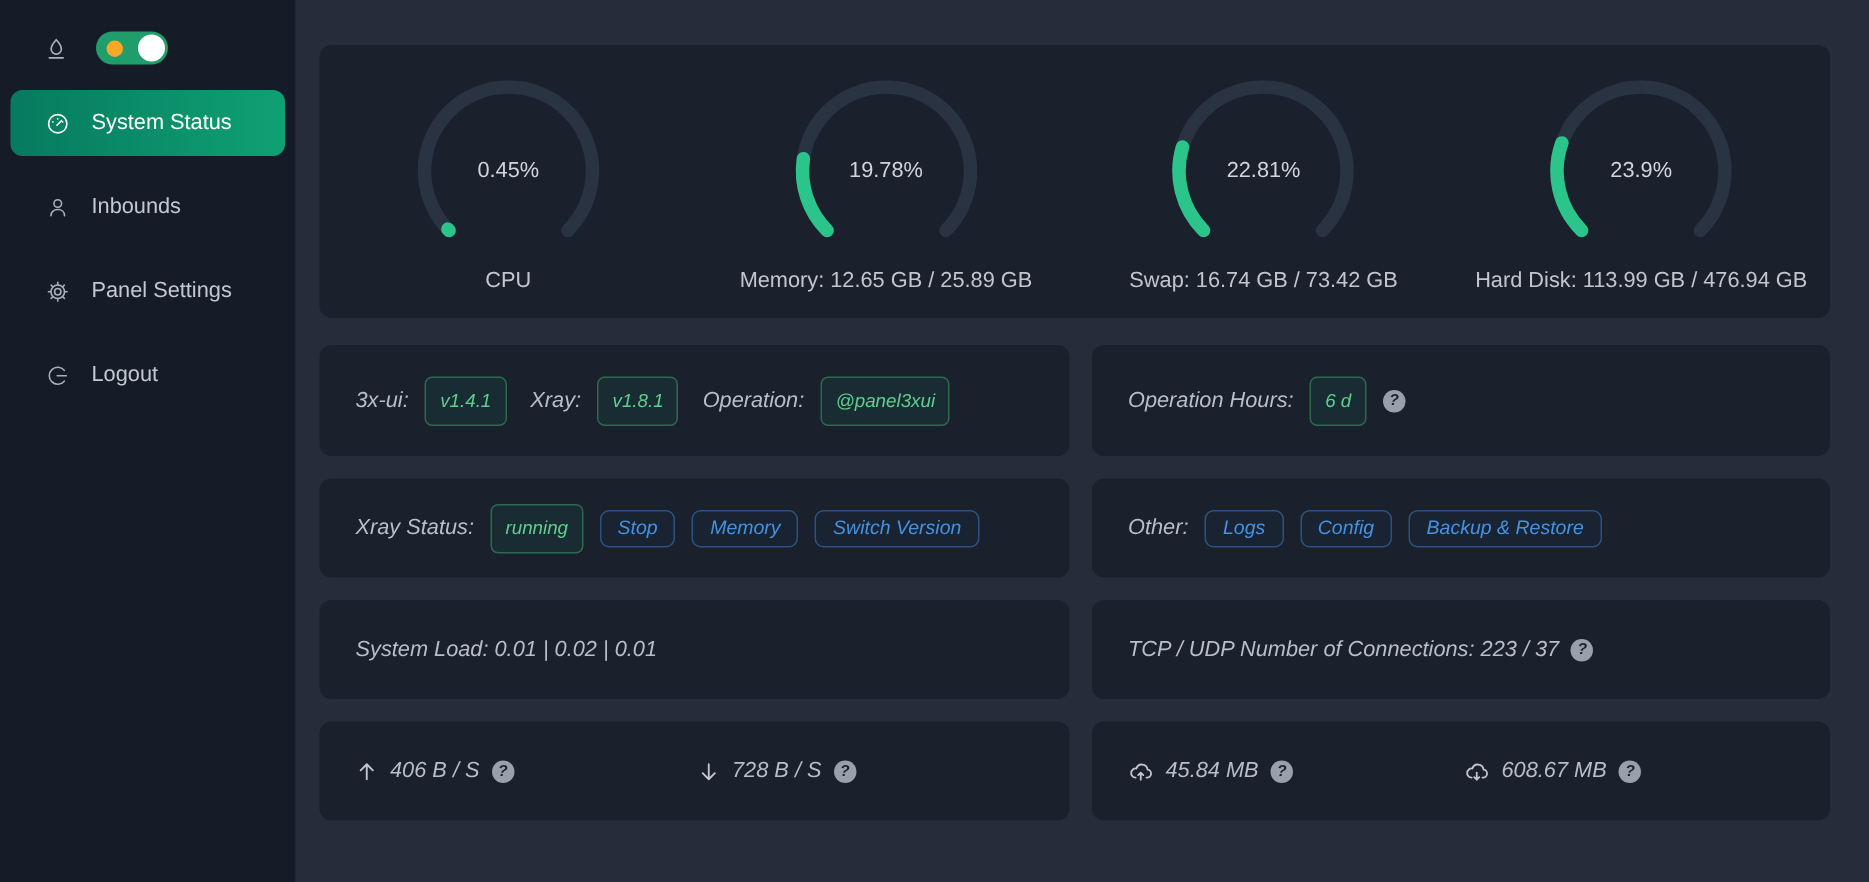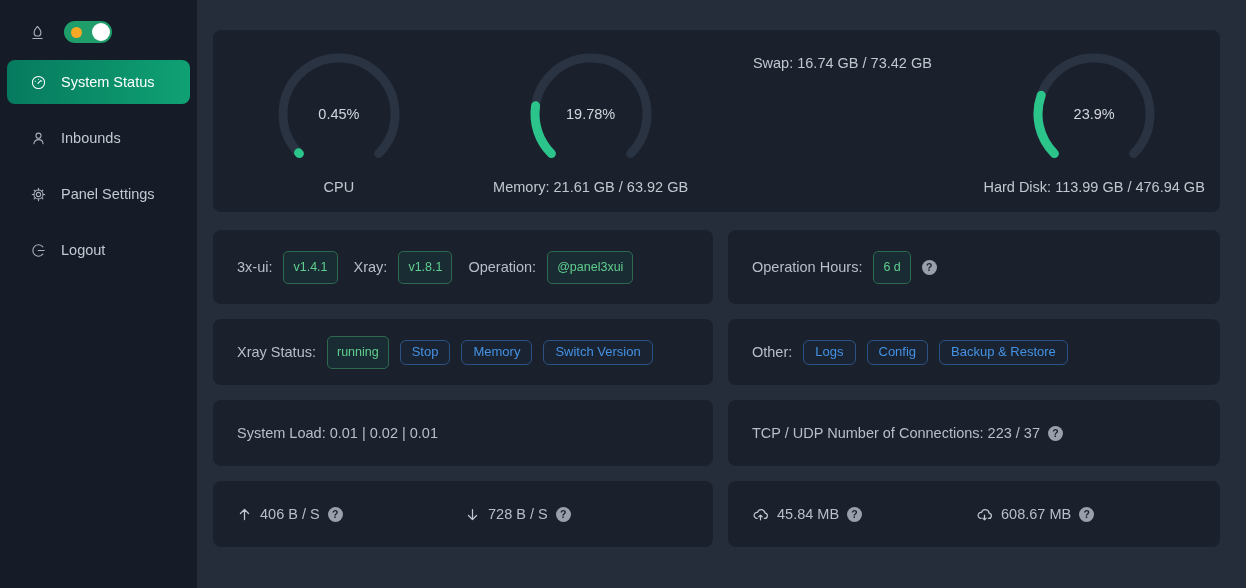--- a/index.html
+++ b/index.html
@@ -31,21 +31,21 @@
   .gauges-card { height:182px; display:flex; margin-bottom:18px; }
   .gauge-col { flex:1; display:flex; flex-direction:column; align-items:center; padding-top:22px; }
   .gauge-wrap { position:relative; width:124px; height:124px; }
   .gauge-wrap svg { position:absolute; inset:0; }
   .g-track { stroke:#2a3342; stroke-width:9; fill:none; stroke-linecap:round; }
   .g-fill { stroke:#2bc48b; stroke-width:9; fill:none; stroke-linecap:round; }
   .gauge-pct { position:absolute; inset:0; display:flex; align-items:center; justify-content:center;
                font-size:14.5px; color:#d2d6dc; }
   .gauge-label { margin-top:3px; font-size:14.5px; color:#c2c7cf; }
   .grid { display:grid; grid-template-columns:500px 1fr; grid-template-rows:74px 66px 66px 66px; gap:15px; }
-  .info-card { display:flex; align-items:center; padding:0 20px 0 24px; font-size:14.5px; color:#b9bfc9; gap:11px; }
+  .info-card { display:flex; align-items:center; padding:0 20px 0 24px; font-size:14.5px; color:#b9bfc9; gap:11px;font-style:italic; }
   .lbl { color:#b9bfc9; white-space:nowrap; }
   .tag {
     display:inline-block; color:#5fce8e; border:1px solid #2d6a4d; background:rgba(43,196,139,.08);
     border-radius:5px; padding:7px 9px; font-size:12.5px; line-height:17px; white-space:nowrap;
   }
   .btn {
     display:inline-block; color:#4492e4; border:1px solid #2a5383; background:rgba(40,90,150,.05);
     border-radius:6px; padding:2.5px 11px; font-size:13px; line-height:18px; cursor:pointer; white-space:nowrap;
   }
   .qicon {
@@ -130,23 +130,30 @@
       <div class="gauge-label">CPU</div>
     </div>
     <div class="gauge-col">
       <div class="gauge-wrap">
         <svg viewBox="0 0 124 124">
             <path class="g-track" d="M 22.40 101.60 A 56 56 0 1 1 101.60 101.60"></path>
             <path class="g-fill" d="M 22.40 101.60 A 56 56 0 0 1 6.60 53.81"></path>
           </svg>
         <div class="gauge-pct">19.78%</div>
       </div>
-      <div class="gauge-label">Memory: 21.61 GB / 63.92 GB</div>
-    </div>
-    <div class="gauge-col">
+      <div class="gauge-label">Memory: 12.65 GB / 25.89 GB</div>
+    </div>
+    <div class="gauge-col">
+      <div class="gauge-wrap">
+        <svg viewBox="0 0 124 124">
+            <path class="g-track" d="M 22.40 101.60 A 56 56 0 1 1 101.60 101.60"></path>
+            <path class="g-fill" d="M 22.40 101.60 A 56 56 0 0 1 8.33 46.01"></path>
+          </svg>
+        <div class="gauge-pct">22.81%</div>
+      </div>
       <div class="gauge-label">Swap: 16.74 GB / 73.42 GB</div>
     </div>
     <div class="gauge-col">
       <div class="gauge-wrap">
         <svg viewBox="0 0 124 124">
             <path class="g-track" d="M 22.40 101.60 A 56 56 0 1 1 101.60 101.60"></path>
             <path class="g-fill" d="M 22.40 101.60 A 56 56 0 0 1 9.22 43.28"></path>
           </svg>
         <div class="gauge-pct">23.9%</div>
       </div>

